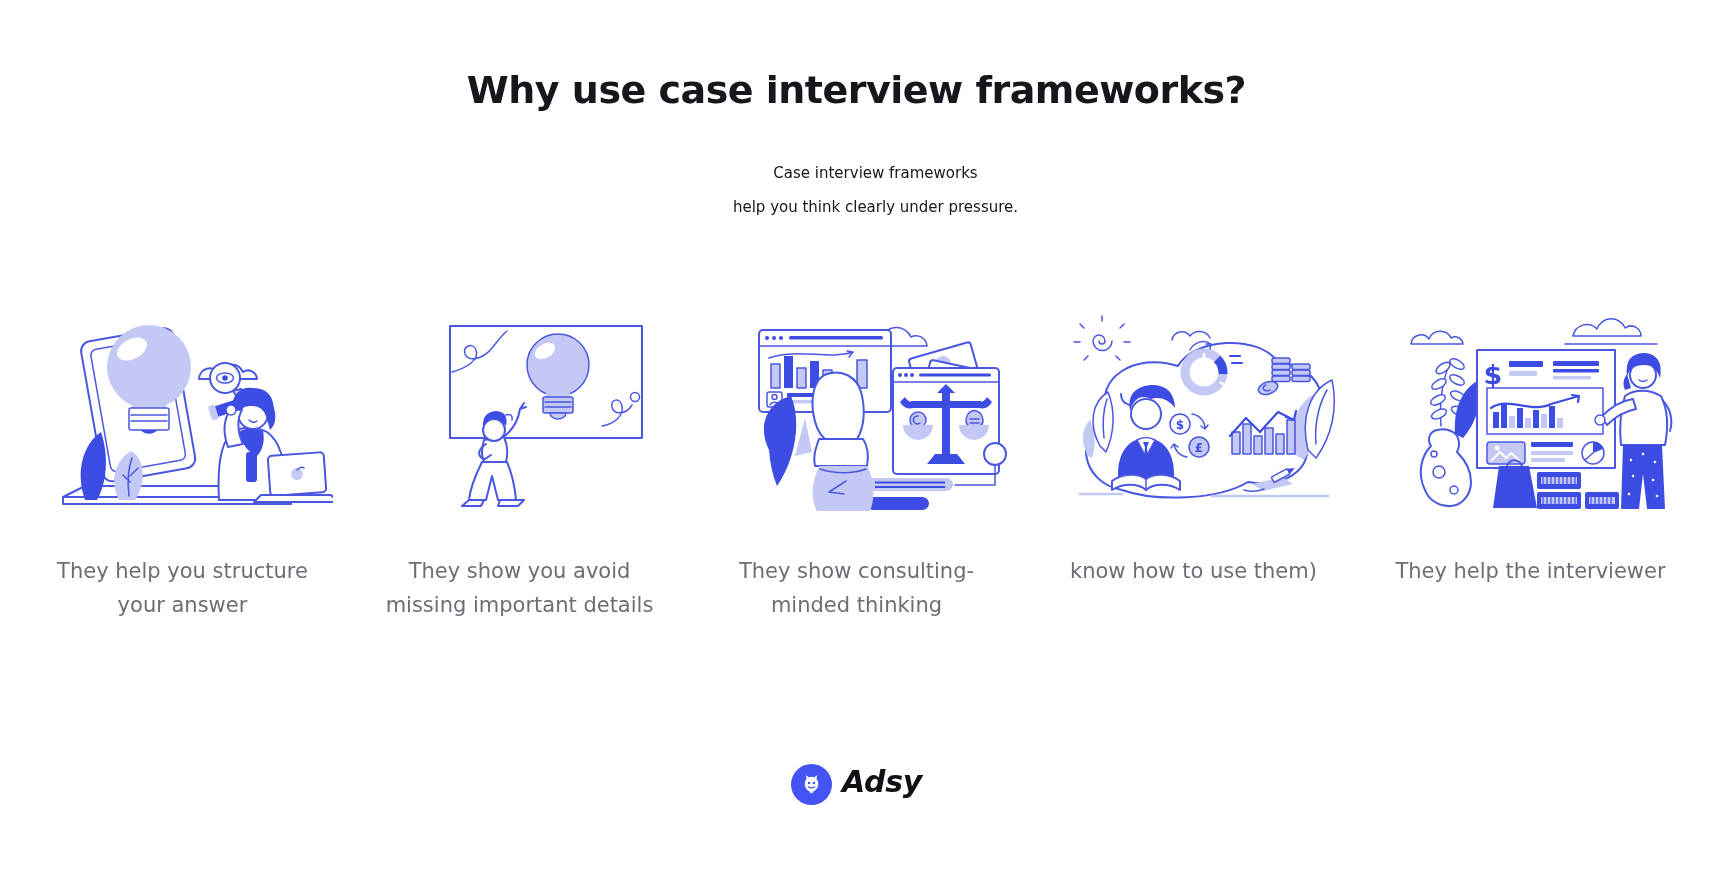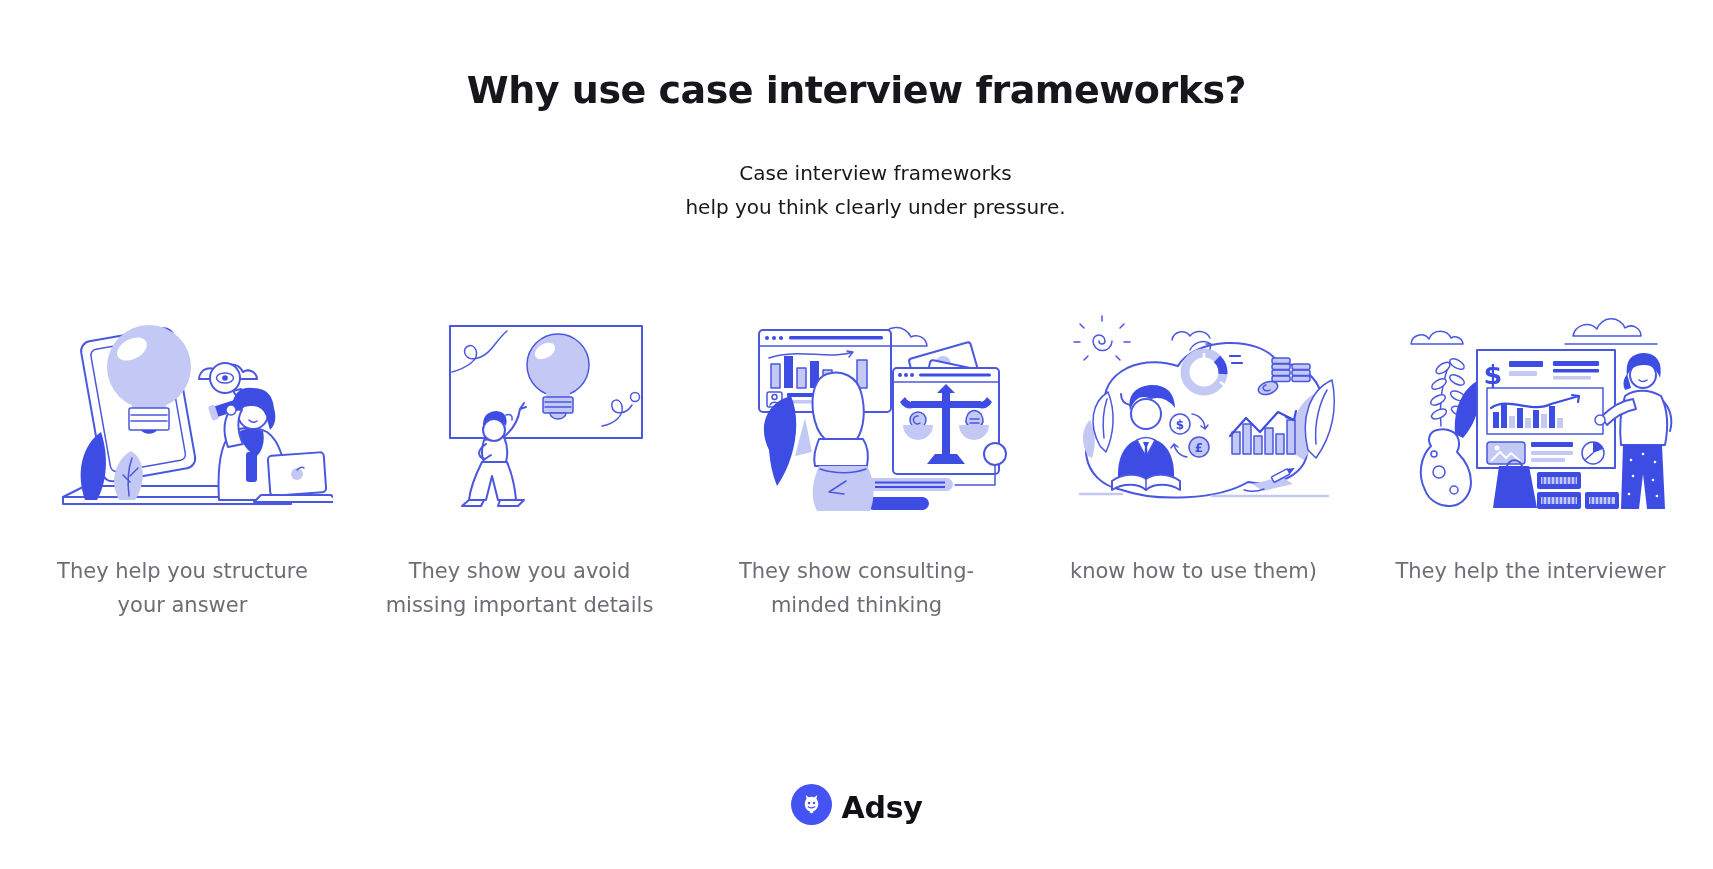--- a/index.html
+++ b/index.html
@@ -14,35 +14,35 @@
   html,body{background:#fff}
   body{
     width:1713px;height:869px;position:relative;overflow:hidden;
     font-family:"DejaVu Sans","Liberation Sans",sans-serif;
   }
   .page-title{
     padding-top:68px;text-align:center;font-size:38px;font-weight:800;
     letter-spacing:-.5px;color:var(--ink);
   }
   .subtitle{
-    margin-top:44px;text-align:center;font-size:20px;line-height:34px;
+    margin-top:44px;text-align:center;font-size:15px;line-height:34px;
     color:#17171c;font-weight:400;margin-left:38px;
   }
   .benefits-row{
     margin-top:80px;display:flex;padding:0 14px;
   }
   .benefit-col{flex:1;display:flex;flex-direction:column;align-items:center}
   .illus{width:300px;height:210px;display:block}
   .caption{
     margin-top:40px;text-align:center;font-size:21px;line-height:34px;
     color:var(--gray);font-weight:400;
   }
   .footer{
-    position:absolute;top:784px;left:0;right:0;
-    display:flex;justify-content:center;align-items:flex-end;gap:10px;
+    position:absolute;top:764px;left:0;right:0;
+    display:flex;justify-content:center;align-items:flex-start;gap:10px;font-style:italic;
   }
   .logo-circle{
     width:41px;height:41px;border-radius:50%;background:var(--logo);
     display:flex;align-items:center;justify-content:center;
   }
   .brand{font-size:30px;font-weight:800;color:#101016;letter-spacing:-.3px}
 
   
   .s{fill:none;stroke:var(--ln);stroke-width:2;stroke-linecap:round;stroke-linejoin:round}
   .s15{fill:none;stroke:var(--ln);stroke-width:1.5;stroke-linecap:round;stroke-linejoin:round}

